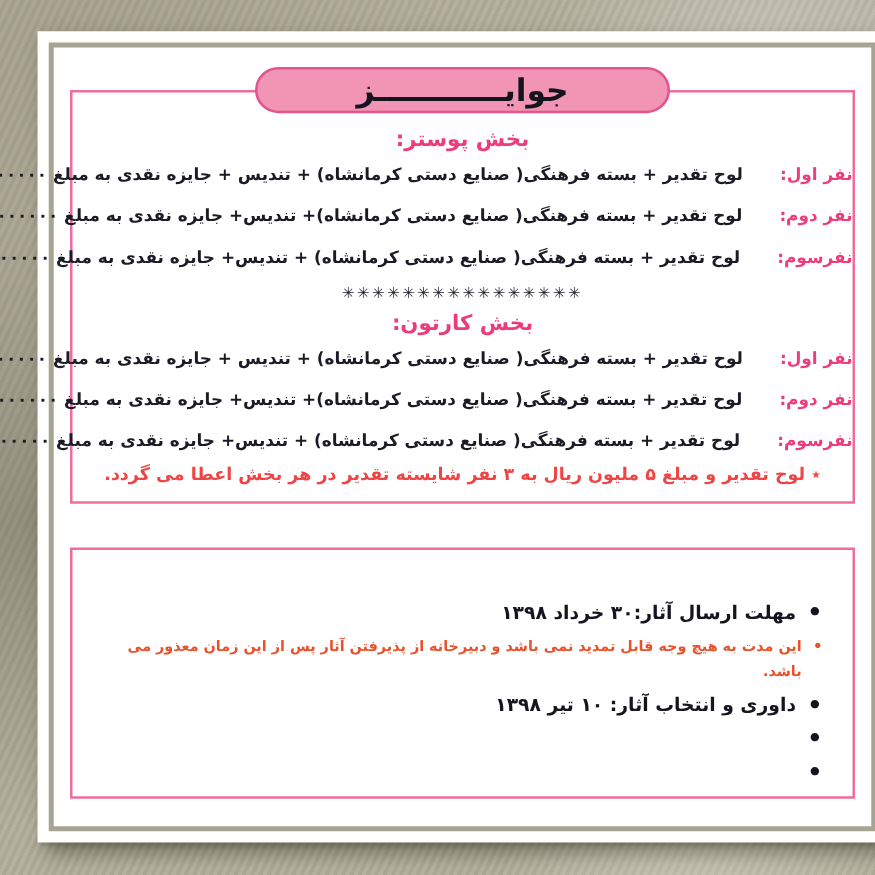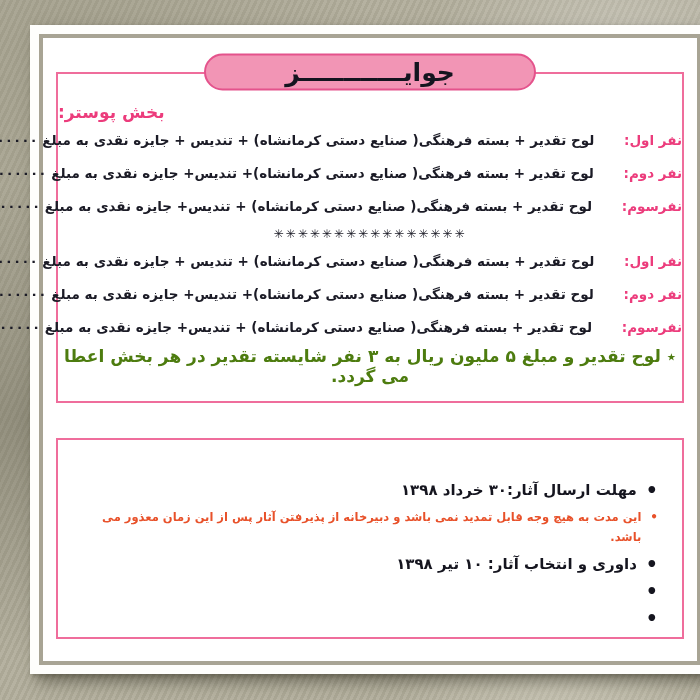--- a/index.html
+++ b/index.html
@@ -30,34 +30,34 @@
   .panel-schedule{height:201px;margin-top:35px;}
   .capsule{
     position:absolute;top:-2px;left:50%;transform:translate(-50%,-50%);
     width:332px;height:37px;box-sizing:border-box;
     background:#f295b5;border:2px solid #e4538c;border-radius:19px;
     display:flex;align-items:center;justify-content:center;
     font-size:25px;font-weight:bold;color:#14141f;letter-spacing:1px;
   }
   .section-heading{
     font-size:17px;font-weight:bold;color:#ec3c7c;
-    text-align:left;line-height:24px;margin:0;
+    text-align:center;line-height:24px;margin:0;
   }
   .prize-line{
     margin:0;line-height:33px;white-space:nowrap;text-align:center;
     font-size:13.5px;font-weight:bold;color:#1b1b26;
   }
   .rank{color:#ec3c7c;margin-left:25px;}
   .separator{
     line-height:22px;font-size:12px;letter-spacing:2px;text-align:center;
     color:#1b1b26;font-weight:bold;
   }
   .cartoon-heading{margin-top:2px;}
   .footnote{
-    margin:2px 0 0;text-align:center;font-size:17px;font-weight:bold;color:#4d7c0f;
+    margin:2px 0 0;text-align:center;font-size:14px;font-weight:bold;color:#ef4444;
   }
   .schedule-list{list-style:none;margin:40px 24px 0 10px;padding:0;}
   .schedule-list li{
     display:flex;align-items:flex-start;gap:9px;margin-bottom:7px;
     font-size:15px;font-weight:bold;color:#15151f;line-height:20px;
   }
   .schedule-list li .bullet{font-size:19px;line-height:20px;flex:0 0 auto;}
   .schedule-list li.warning{font-size:11.5px;color:#e8512a;line-height:20px;}
   .schedule-list li.warning .bullet{font-size:12px;color:#e8512a;}
 </style>
@@ -74,20 +74,21 @@
         </div>
 
         <h3 class="section-heading">بخش پوستر:</h3>
 
         <p class="prize-line"><span class="rank">نفر اول:</span> <span>لوح تقدیر + بسته فرهنگی( صنایع دستی کرمانشاه) + تندیس + جایزه نقدی به مبلغ ۳۰۰۰۰۰۰۰ریال</span></p>
         <p class="prize-line"><span class="rank">نفر دوم:</span> <span>لوح تقدیر + بسته فرهنگی( صنایع دستی کرمانشاه)+ تندیس+ جایزه نقدی به مبلغ ۲۰۰۰۰۰۰۰ ریال</span></p>
         <p class="prize-line"><span class="rank">نفرسوم:</span> <span>لوح تقدیر + بسته فرهنگی( صنایع دستی کرمانشاه) + تندیس+ جایزه نقدی به مبلغ ۱۰۰۰۰۰۰۰ریال</span></p>
 
         <div class="separator">✳✳✳✳✳✳✳✳✳✳✳✳✳✳✳✳</div>
 
+        <h3 class="section-heading cartoon-heading">بخش کارتون:</h3>
 
         <p class="prize-line"><span class="rank">نفر اول:</span> <span>لوح تقدیر + بسته فرهنگی( صنایع دستی کرمانشاه) + تندیس + جایزه نقدی به مبلغ ۳۰۰۰۰۰۰۰ریال</span></p>
         <p class="prize-line"><span class="rank">نفر دوم:</span> <span>لوح تقدیر + بسته فرهنگی( صنایع دستی کرمانشاه)+ تندیس+ جایزه نقدی به مبلغ ۲۰۰۰۰۰۰۰ ریال</span></p>
         <p class="prize-line"><span class="rank">نفرسوم:</span> <span>لوح تقدیر + بسته فرهنگی( صنایع دستی کرمانشاه) + تندیس+ جایزه نقدی به مبلغ ۱۰۰۰۰۰۰۰ریال</span></p>
 
         <p class="footnote">٭ لوح تقدیر و مبلغ ۵ ملیون ریال به ۳ نفر شایسته تقدیر در هر بخش اعطا می گردد.</p>
       </section>
 
       <section class="panel panel-schedule">
 

